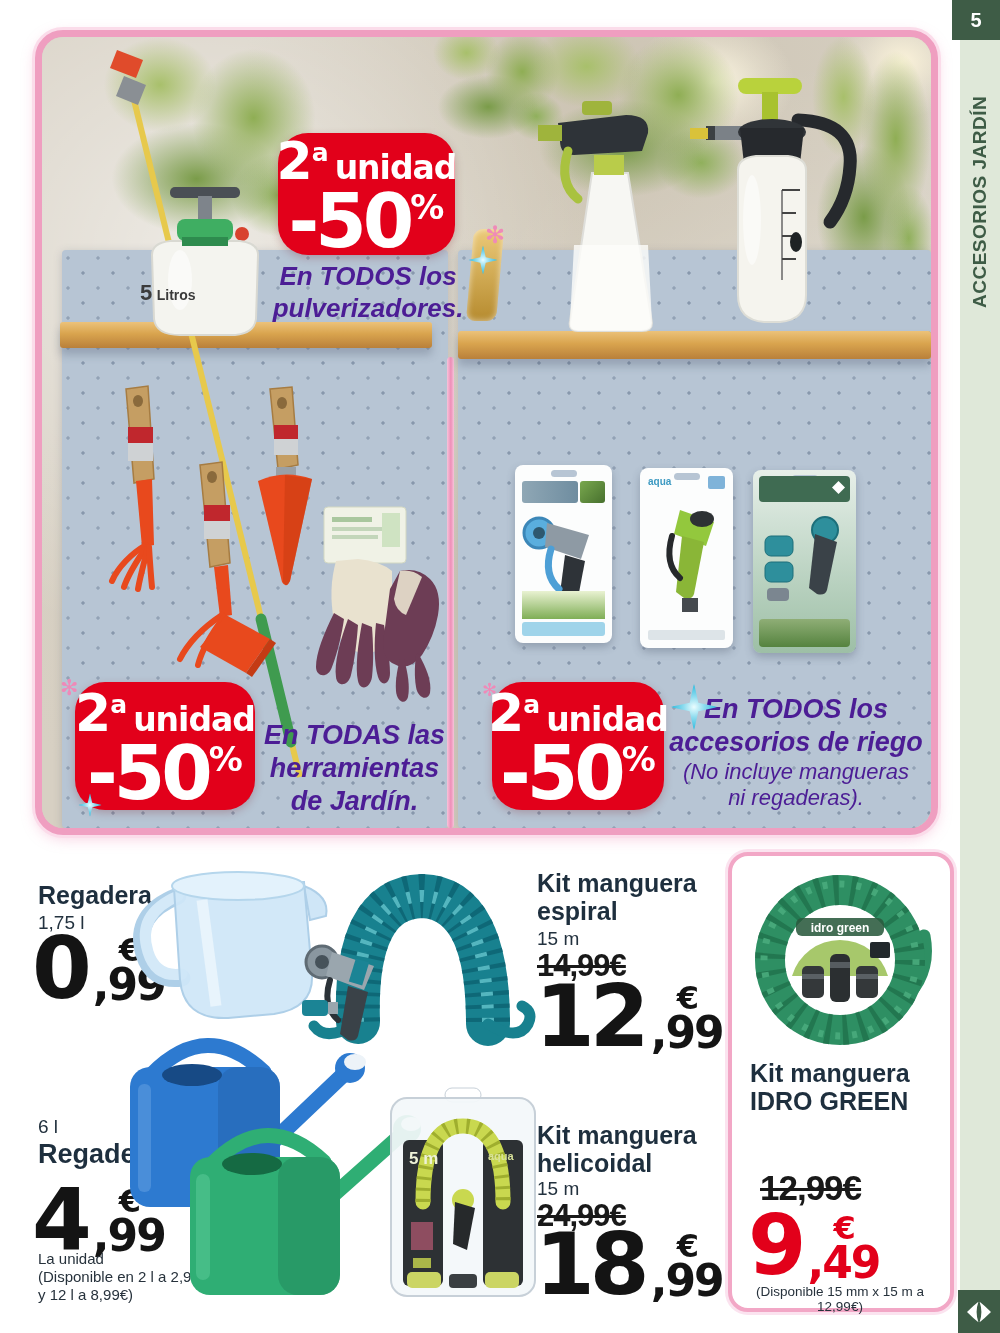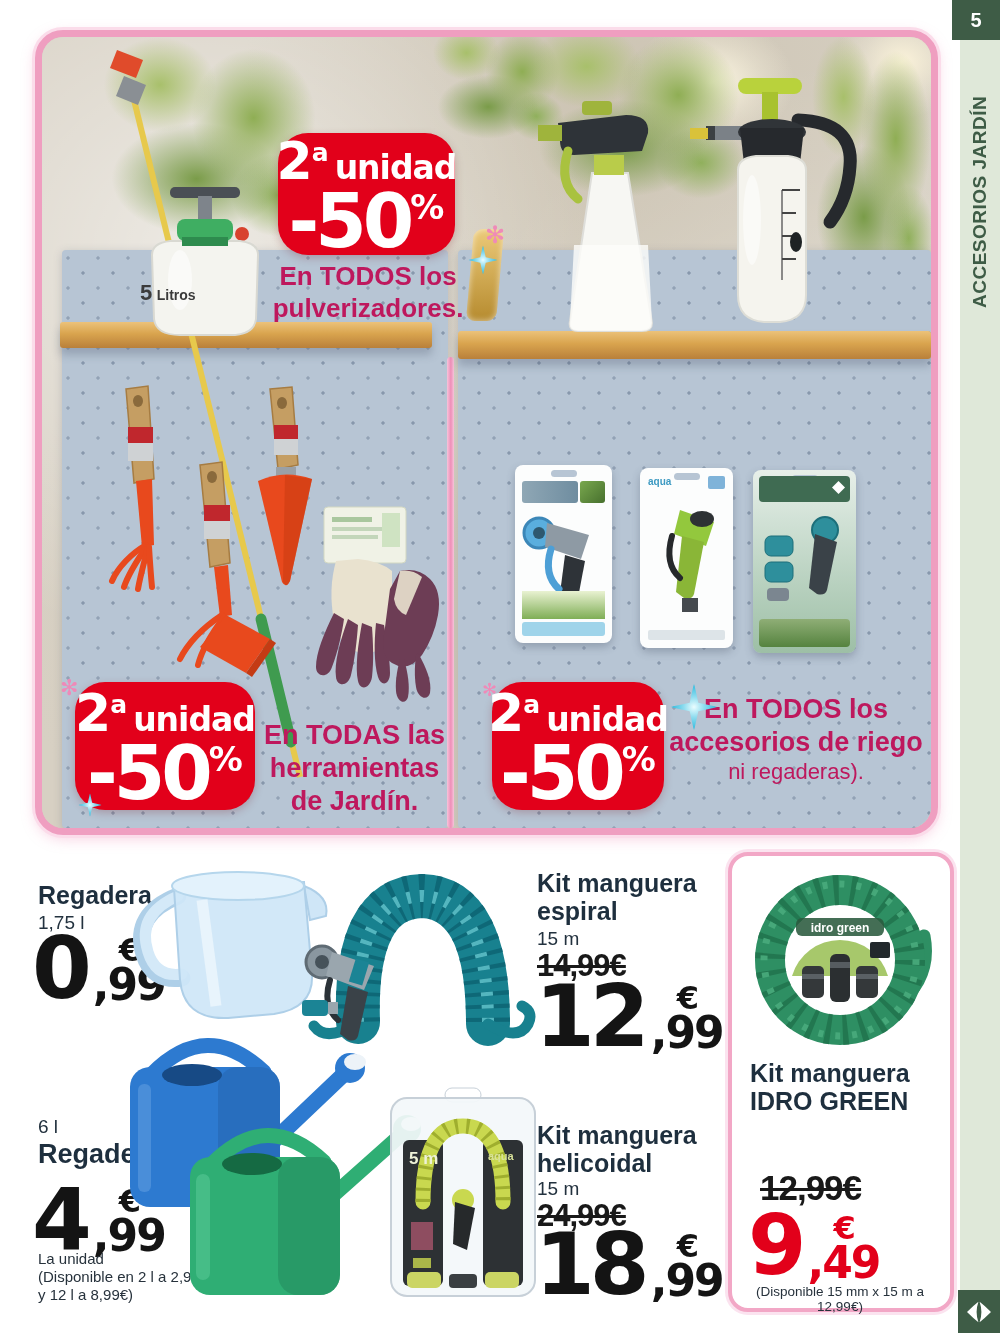--- a/index.html
+++ b/index.html
@@ -56,21 +56,21 @@
         font-family:"DejaVu Sans",sans-serif;display:flex;flex-direction:column;justify-content:center;
         align-items:center;box-shadow:0 3px 8px rgba(120,20,30,.25);}
   .badge .l1{font-size:33px;font-weight:bold;line-height:1.05;white-space:nowrap;letter-spacing:-1px;}
   .badge .l1 .num{font-size:52px;}
   .badge .l1 sup{font-size:25px;vertical-align:18px;margin-right:7px;}
   .badge .l2{font-size:74px;font-weight:bold;line-height:.88;letter-spacing:-4px;white-space:nowrap;}
   .badge .l2 sup{font-size:34px;letter-spacing:0;vertical-align:28px;}
   .badge1{left:236px;top:96px;width:177px;height:122px;}
   .badge2{left:33px;top:645px;width:180px;height:128px;}
   .badge3{left:450px;top:645px;width:172px;height:128px;}
-  .cap{font-weight:800;color:#be185d;text-align:center;line-height:1.22;}
+  .cap{font-weight:800;color:#4c1d95;text-align:center;line-height:1.22;font-style:italic;}
   .cap1{left:222px;top:224px;width:208px;font-size:26px;}
   .cap2{left:220px;top:682px;width:185px;font-size:27px;}
   .cap3{left:626px;top:656px;width:256px;font-size:27px;}
   .cap3 .reg{font-weight:500;font-size:22px;line-height:1.2;display:block;}
   .tank-label{left:98px;top:243px;width:120px;color:#3b3b3b;font-weight:bold;}
   .tank-label .n{font-size:22px;}
   .tank-label .u{font-size:14px;}
 
   .star{position:absolute;background:radial-gradient(circle,#eafdff 0%,#8fdcef 30%,#3bbfe0 62%,rgba(59,191,224,0) 70%);
         clip-path:polygon(50% 0,59% 41%,100% 50%,59% 59%,50% 100%,41% 59%,0 50%,41% 41%);}
@@ -287,20 +287,21 @@
       <span>de Jardín.</span>
     </div>
 
     <div class="abs badge badge3">
       <div class="l1"><span class="num">2</span><sup>a</sup><span>unidad</span></div>
       <div class="l2"><span>-50</span><sup>%</sup></div>
     </div>
     <div class="abs cap cap3">
       <span>En TODOS los</span><br>
       <span>accesorios de riego</span>
+      <span class="reg">(No incluye mangueras</span>
       <span class="reg">ni regaderas).</span>
     </div>
 
     <span class="star" style="left:426px;top:208px;width:30px;height:30px"></span>
     <span class="flower" style="left:443px;top:186px;font-size:24px">✻</span>
     <span class="flower" style="left:18px;top:640px;font-size:22px">✻</span>
     <span class="star" style="left:36px;top:756px;width:24px;height:24px"></span>
     <span class="star" style="left:628px;top:646px;width:48px;height:48px"></span>
     <span class="flower" style="left:440px;top:644px;font-size:18px">✻</span>
   </section>

